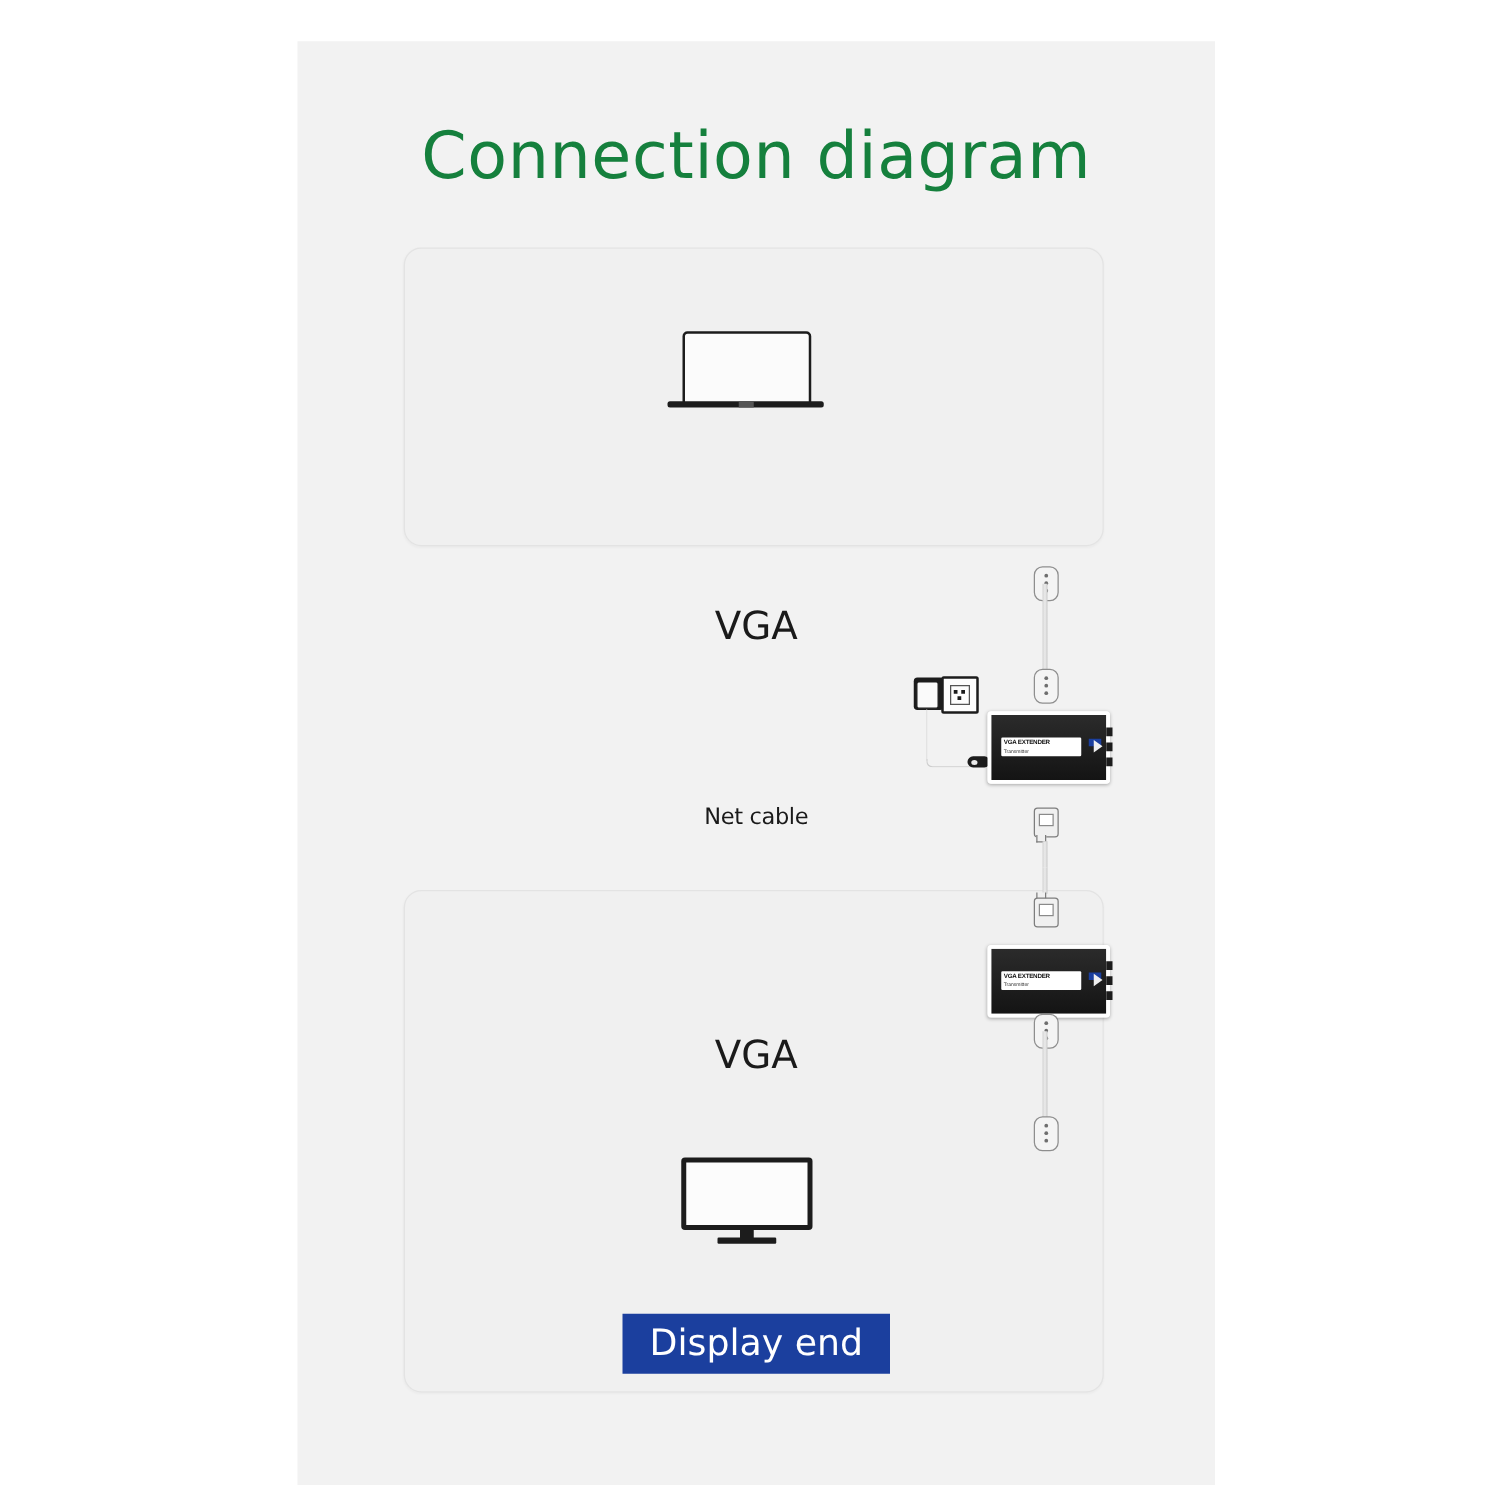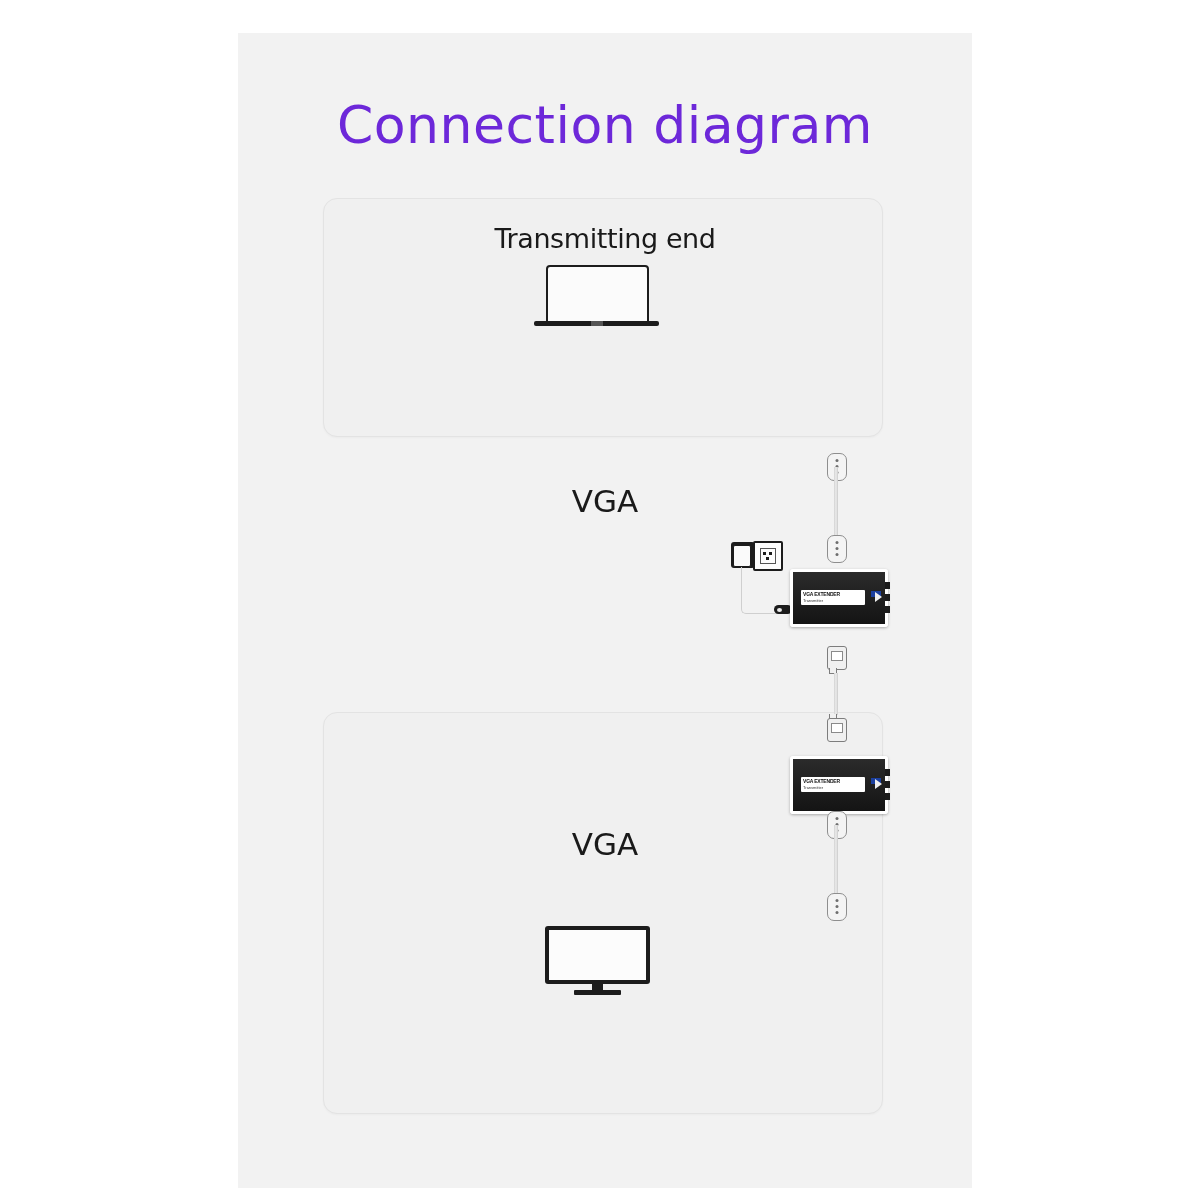--- a/index.html
+++ b/index.html
@@ -12,21 +12,21 @@
 
   
   .panel{
     position:absolute;left:238px;top:33px;width:734px;height:1155px;
     background:#f2f2f2;
   }
 
   
   .title{
     position:absolute;left:0;top:62px;width:734px;text-align:center;
-    font-size:52px;color:#6d28d9;letter-spacing:0.5px;
+    font-size:52px;color:#15803d;letter-spacing:0.5px;
     font-family:"DejaVu Sans", sans-serif;
   }
 
   
   .card{
     position:absolute;left:85px;width:558px;
     background:#f0f0f0;border:1px solid #e3e3e3;border-radius:14px;
     box-shadow:0 1px 2px rgba(0,0,0,0.03);
   }
   .card-top{top:165px;height:237px;}
@@ -189,21 +189,20 @@
 
 <div class="page">
 
   <div class="panel">
 
     <div class="title">Connection diagram</div>
 
     <div class="card card-top"></div>
     <div class="card card-bottom"></div>
 
-    <div class="lbl lbl-transmitting">Transmitting end</div>
 
     <div class="laptop">
       <div class="laptop-screen"></div>
       <div class="laptop-base"></div>
       <div class="laptop-notch"></div>
     </div>
 
 
     <div class="cable cable-vga1">
       <div class="conn top">
@@ -248,20 +247,21 @@
       <div class="box-port" style="top:34px"></div>
     </div>
 
     <div class="cable cable-net-a">
       <div class="rj top">
           <em></em>
         </div>
       <div class="rj-clip" style="top:22px"></div>
       <div class="wire" style="top:27px;bottom:0"></div>
     </div>
+    <div class="lbl lbl-netcable">Net cable</div>
     <div class="cable cable-net-b">
       <div class="wire" style="top:0;bottom:27px"></div>
       <div class="rj-clip" style="bottom:22px"></div>
       <div class="rj bot">
           <em></em>
         </div>
     </div>
 
     <div class="box box2">
       <div class="box-label">
@@ -290,15 +290,18 @@
     </div>
     <div class="lbl lbl-vga2">VGA</div>
 
     <div class="tv">
       <div class="tv-screen"></div>
       <div class="tv-neck"></div>
       <div class="tv-base"></div>
     </div>
 
 
+    <div class="badge-display">
+      <span>Display end</span>
+    </div>
 
   </div>
 </div>
 
 </body></html>

